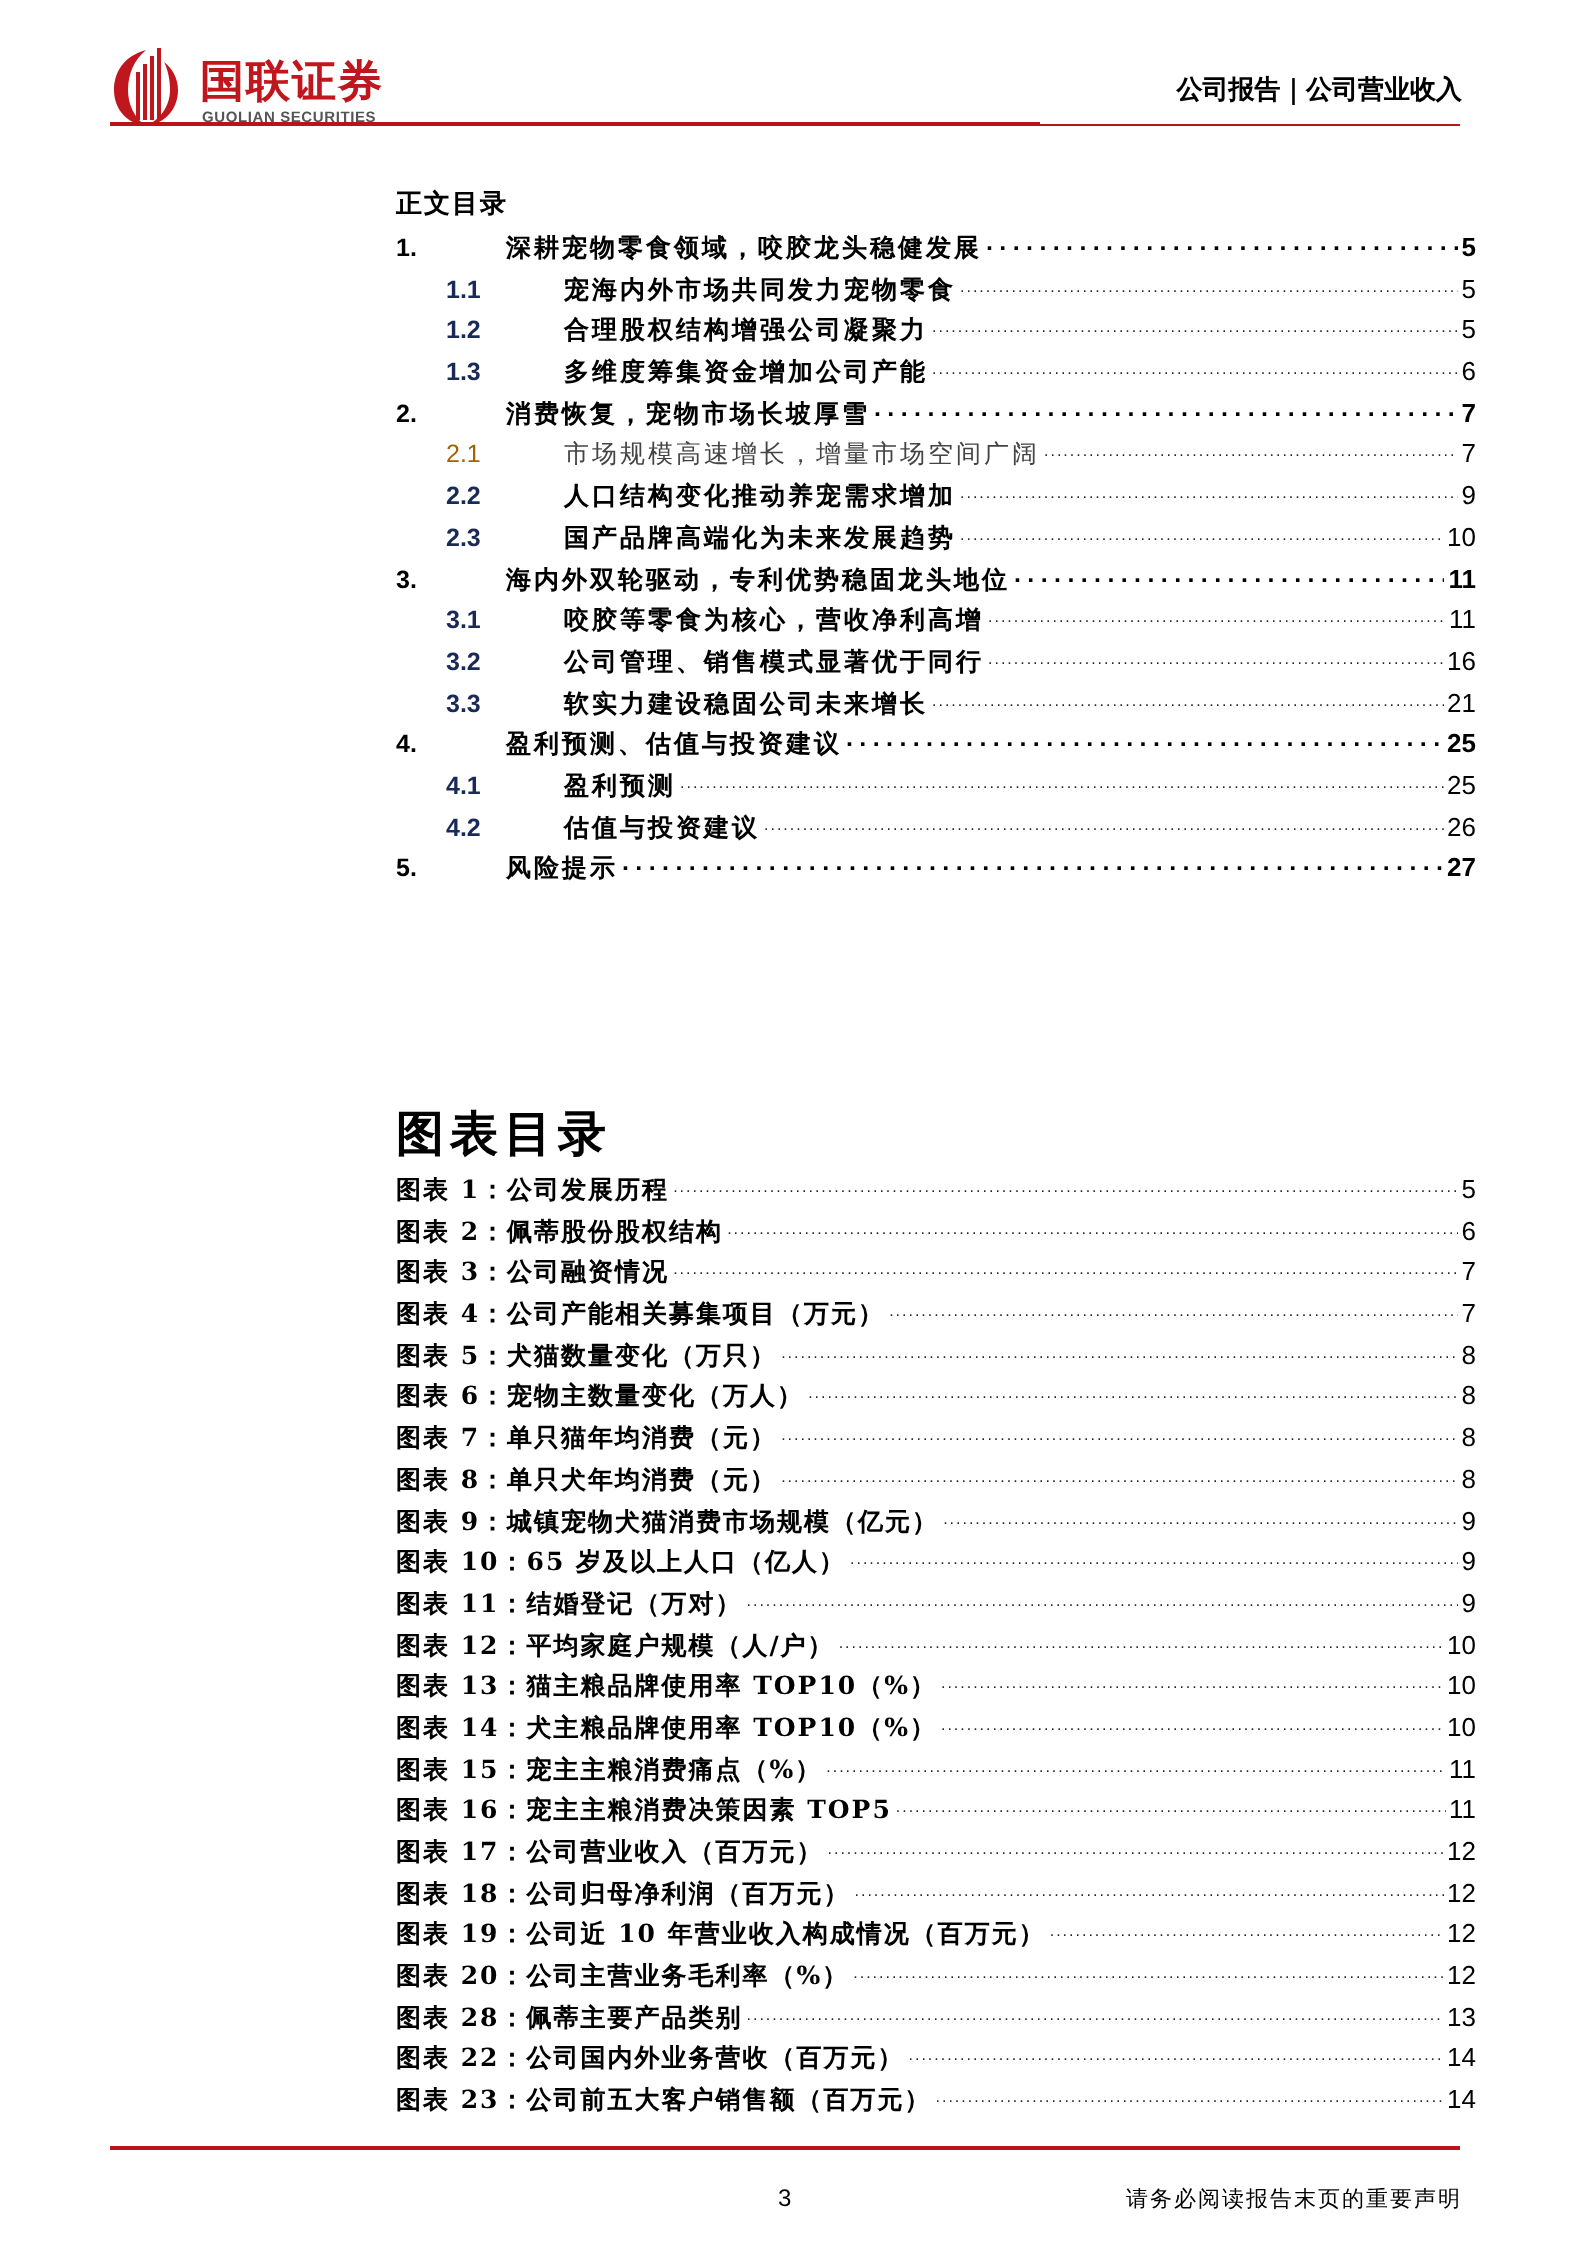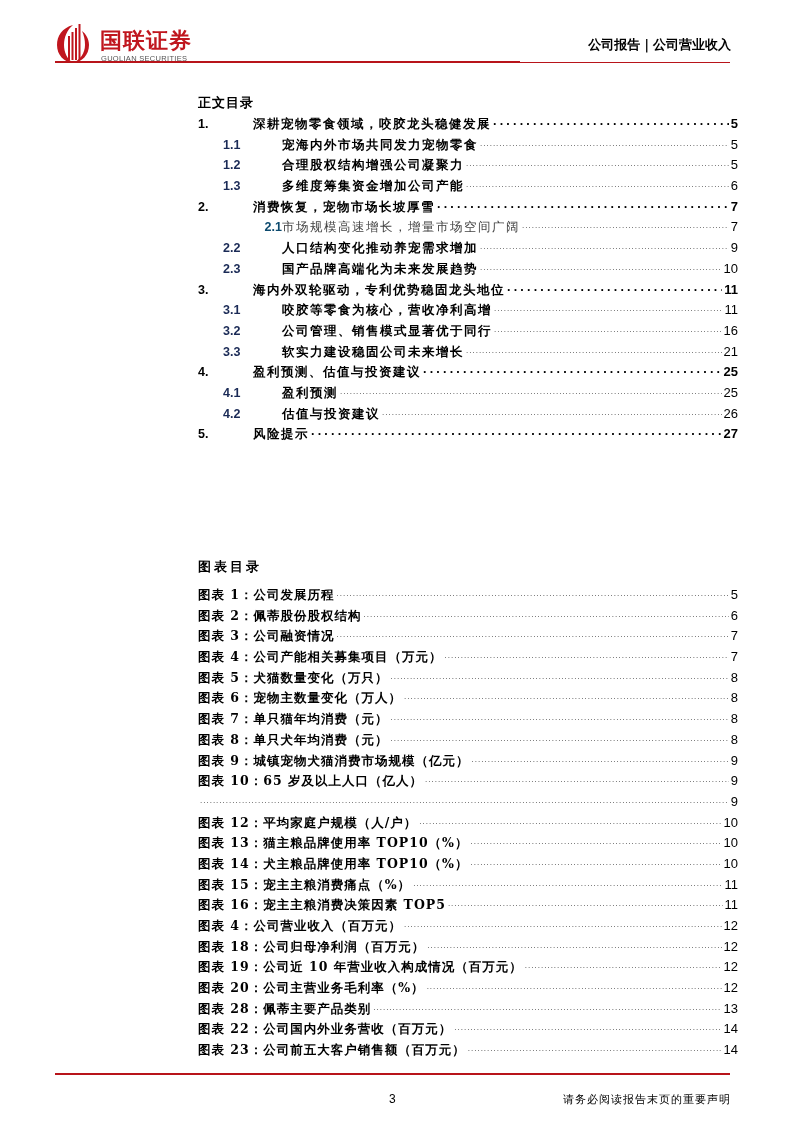--- a/index.html
+++ b/index.html
@@ -4,43 +4,43 @@
 <style>
   html, body { margin:0; padding:0; background:#fff; }
   body { width:793px; height:1122px; position:relative; overflow:hidden;
          font-family: "DejaVu Serif", "Liberation Serif", serif; color:#000; }
   .header { position:absolute; left:0; top:0; width:793px; height:80px; }
   .logo { position:absolute; left:56px; top:22px; width:150px; height:44px; }
   .logo-mark { position:absolute; left:0; top:0; width:34px; height:42px; }
   .logo-cn { position:absolute; left:44px; top:4px; font-family:"DejaVu Sans","Liberation Sans",sans-serif;
              font-size:22px; font-weight:bold; color:#c0161e; letter-spacing:1px; }
   .logo-en { position:absolute; left:45px; top:32px; font-family:"Liberation Sans",sans-serif;
-             font-size:7.5px; color:#555; letter-spacing:0.3px; }
+             font-size:7.5px; color:#555; letter-spacing:0.3px;font-weight:bold; }
   .header-right { position:absolute; right:62px; top:36px; font-size:13px; font-weight:bold; }
   .rule-thick { position:absolute; left:55px; top:61px; width:465px; height:2px; background:#b8141a; }
   .rule-thin { position:absolute; left:520px; top:62px; width:210px; height:1px; background:#b8141a; }
 
   .toc { position:absolute; left:198px; top:92px; width:540px; }
   .toc-title { font-size:13px; font-weight:bold; height:22px; line-height:22px; letter-spacing:1px; }
   .row { display:flex; align-items:baseline; height:20.7px; line-height:20.7px; font-size:12.5px; white-space:nowrap; }
   .num { font-family:"Liberation Sans",sans-serif; font-weight:bold; }
   .lvl1 .num { width:55px; }
   .lvl2 .num { width:59px; margin-left:25px; color:#1a2a56; }
   .lvl1 .label, .lvl2 .label { font-weight:bold; letter-spacing:1.5px;text-align:center; }
   .lvl2.light .label { font-weight:normal; color:#444; }
-  .lvl2.light .num { font-weight:bold; color:#0c4a6e;text-align:right; }
+  .lvl2.light .num { font-weight:normal; color:#a16207; }
   .dots { flex:1; overflow:hidden; margin:0 2px; position:relative; top:-3px; }
   .dots::after { content:"...................................................................................................................................................................................................................................................................................................................................................................."; letter-spacing:0; font-family:"Liberation Sans",sans-serif; }
   .lvl1 .dots::after { letter-spacing:3.2px; font-weight:bold; }
   .lvl2 .dots::after, .fig .dots::after { font-size:8px; letter-spacing:1px; color:#222; }
   .page { font-family:"Liberation Sans",sans-serif; font-size:13px; }
   .lvl1 .page { font-weight:bold; }
 
   .figs { position:absolute; left:198px; top:550px; width:540px; }
-  .figs-title { font-size:13px; font-weight:bold; height:34px; line-height:34px; letter-spacing:3px; margin-bottom:1px; }
+  .figs-title { font-size:24px; font-weight:bold; height:34px; line-height:34px; letter-spacing:3px; margin-bottom:1px; }
   .fig .label { font-weight:bold; font-size:12.5px; letter-spacing:1px; }
 
   .footer-rule { position:absolute; left:55px; top:1073px; width:675px; height:2px; background:#b8141a; }
   .page-num { position:absolute; left:389px; top:1092px; font-family:"Liberation Sans",sans-serif; font-size:12px; }
   .disclaimer { position:absolute; right:62px; top:1092px; font-size:11px; letter-spacing:1px;margin-left:36px; }
 </style>
 </head>
 <body>
 
 <div class="header">
@@ -210,20 +210,21 @@
         <span class="label">图表 9：城镇宠物犬猫消费市场规模（亿元）</span>
         <span class="dots"></span>
         <span class="page">9</span>
       </div>
       <div class="row fig">
         <span class="label">图表 10：65 岁及以上人口（亿人）</span>
         <span class="dots"></span>
         <span class="page">9</span>
       </div>
       <div class="row fig">
+        <span class="label">图表 11：结婚登记（万对）</span>
         <span class="dots"></span>
         <span class="page">9</span>
       </div>
       <div class="row fig">
         <span class="label">图表 12：平均家庭户规模（人/户）</span>
         <span class="dots"></span>
         <span class="page">10</span>
       </div>
       <div class="row fig">
         <span class="label">图表 13：猫主粮品牌使用率 TOP10（%）</span>
@@ -239,21 +240,21 @@
         <span class="label">图表 15：宠主主粮消费痛点（%）</span>
         <span class="dots"></span>
         <span class="page">11</span>
       </div>
       <div class="row fig">
         <span class="label">图表 16：宠主主粮消费决策因素 TOP5</span>
         <span class="dots"></span>
         <span class="page">11</span>
       </div>
       <div class="row fig">
-        <span class="label">图表 4：公司营业收入（百万元）</span>
+        <span class="label">图表 17：公司营业收入（百万元）</span>
         <span class="dots"></span>
         <span class="page">12</span>
       </div>
       <div class="row fig">
         <span class="label">图表 18：公司归母净利润（百万元）</span>
         <span class="dots"></span>
         <span class="page">12</span>
       </div>
       <div class="row fig">
         <span class="label">图表 19：公司近 10 年营业收入构成情况（百万元）</span>

